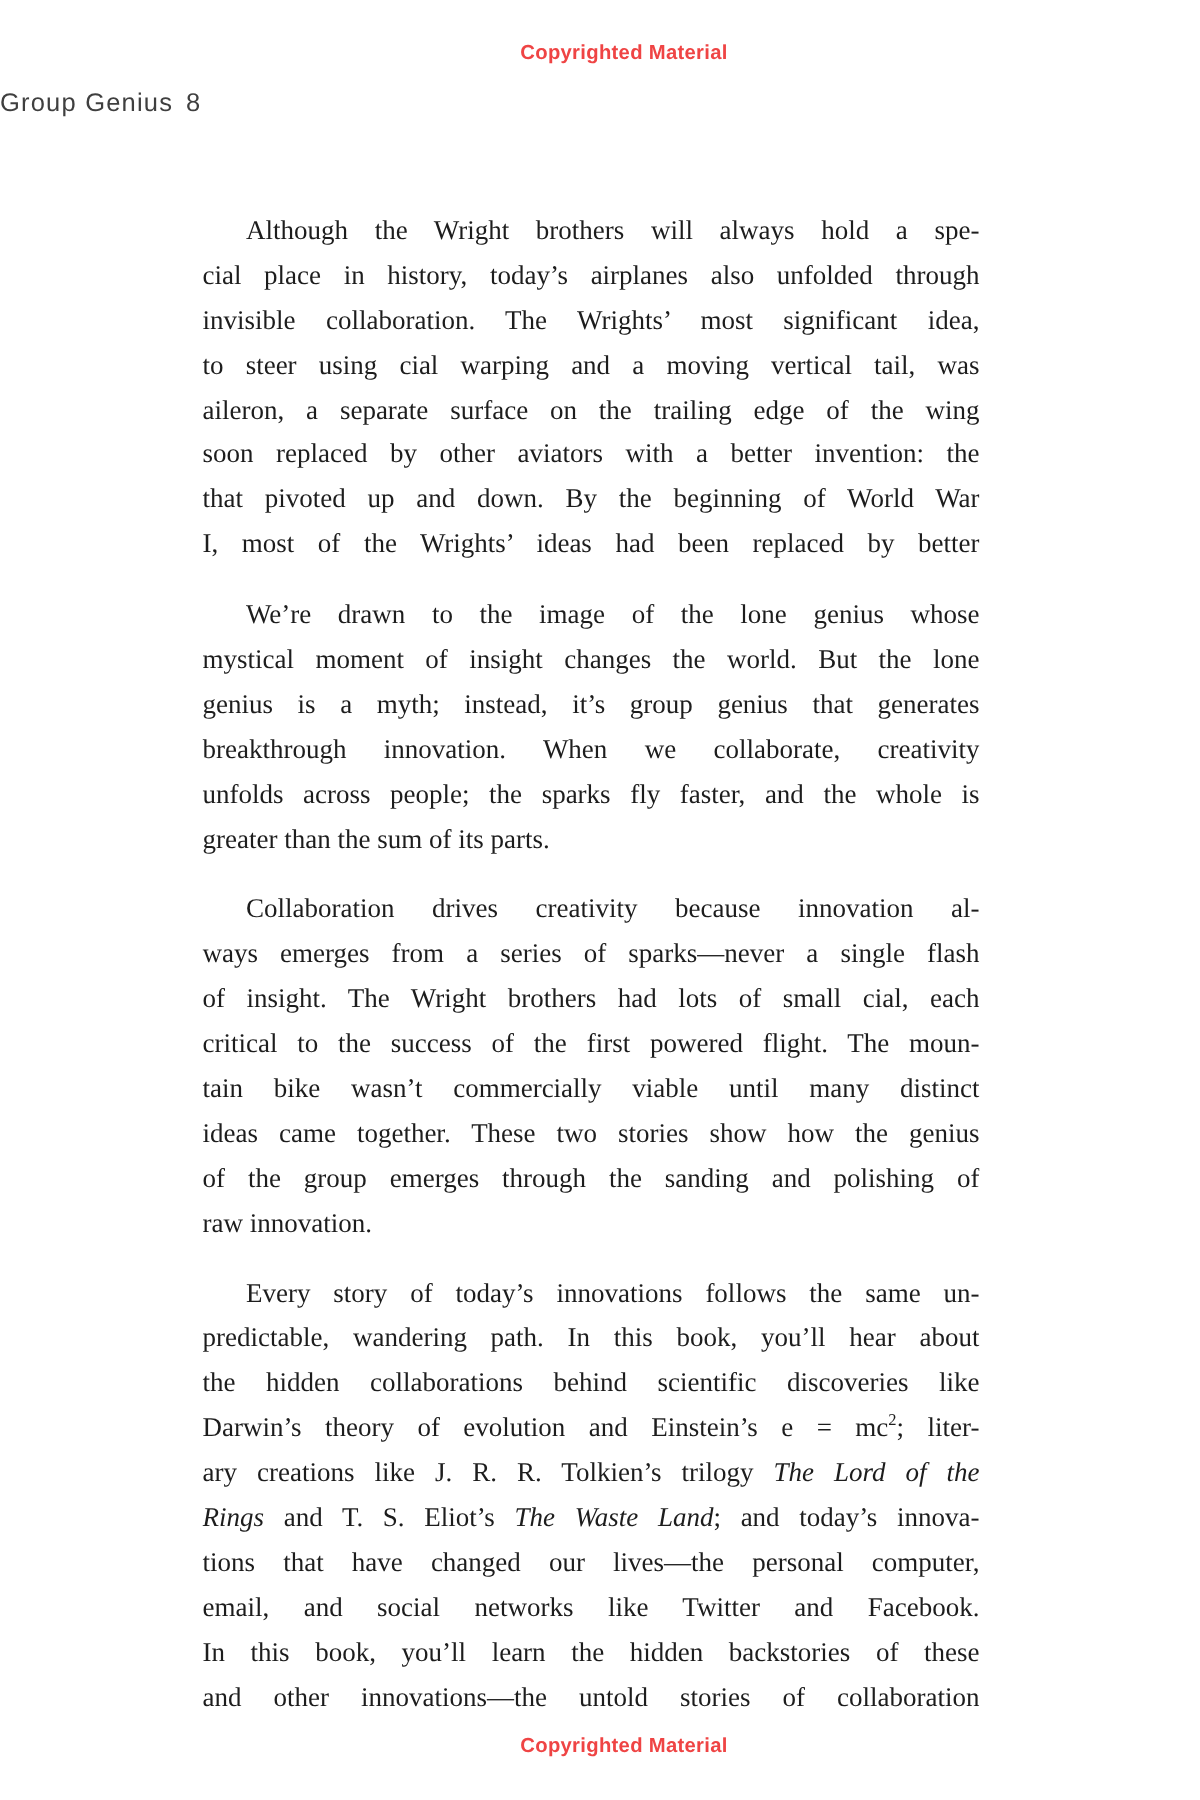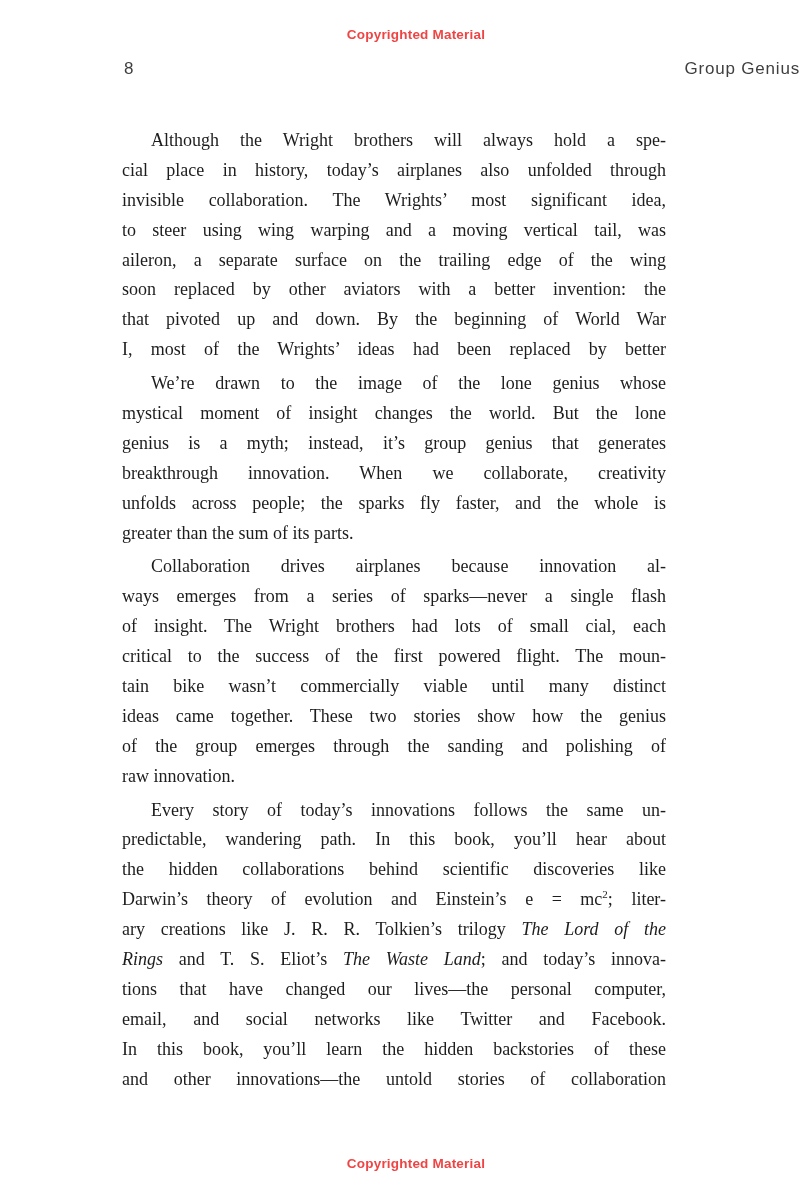--- a/index.html
+++ b/index.html
@@ -41,33 +41,33 @@
   }
   .page-number {
     position: absolute;
     left: 124px;
     top: 0;
   }
   .running-head {
     position: absolute;
     left: 0;
     width: 800px;
-    text-align: right;
+    text-align: left;
     top: 0;
     letter-spacing: 0.8px;
   }
   .body-text {
     position: absolute;
     top: 122px;
     left: 118px;
     width: 552px;
     font-size: 18px;
     color: #1d1d1d;
   }
-  .paragraph { margin: 4px; }
+  .paragraph { margin: 17px; }
   .line {
     line-height: 29.9px;
     height: 29.9px;
     text-align: justify;
     text-align-last: justify;
     text-justify: inter-word;
     white-space: normal;
     overflow: hidden;
   }
   .line.first { text-indent: 29px; }
@@ -88,36 +88,36 @@
   <div class="header">
     <span class="page-number">8</span>
     <span class="running-head">Group Genius</span>
   </div>
 
   <div class="body-text">
       <div class="paragraph">
         <div class="line first"><span>Although the Wright brothers will always hold a spe-</span></div>
         <div class="line"><span>cial place in history, today’s airplanes also unfolded through</span></div>
         <div class="line"><span>invisible collaboration. The Wrights’ most significant idea,</span></div>
-        <div class="line"><span>to steer using wing warping and a moving vertical tail, was</span></div>
+        <div class="line"><span>to steer using cial warping and a moving vertical tail, was</span></div>
         <div class="line"><span>aileron, a separate surface on the trailing edge of the wing</span></div>
         <div class="line"><span>soon replaced by other aviators with a better invention: the</span></div>
         <div class="line"><span>that pivoted up and down. By the beginning of World War</span></div>
         <div class="line"><span>I, most of the Wrights’ ideas had been replaced by better</span></div>
       </div>
       <div class="paragraph">
         <div class="line first"><span>We’re drawn to the image of the lone genius whose</span></div>
         <div class="line"><span>mystical moment of insight changes the world. But the lone</span></div>
         <div class="line"><span>genius is a myth; instead, it’s group genius that generates</span></div>
         <div class="line"><span>breakthrough innovation. When we collaborate, creativity</span></div>
         <div class="line"><span>unfolds across people; the sparks fly faster, and the whole is</span></div>
         <div class="line noj"><span>greater than the sum of its parts.</span></div>
       </div>
       <div class="paragraph">
-        <div class="line first"><span>Collaboration drives airplanes because innovation al-</span></div>
+        <div class="line first"><span>Collaboration drives creativity because innovation al-</span></div>
         <div class="line"><span>ways emerges from a series of sparks—never a single flash</span></div>
         <div class="line"><span>of insight. The Wright brothers had lots of small cial, each</span></div>
         <div class="line"><span>critical to the success of the first powered flight. The moun-</span></div>
         <div class="line"><span>tain bike wasn’t commercially viable until many distinct</span></div>
         <div class="line"><span>ideas came together. These two stories show how the genius</span></div>
         <div class="line"><span>of the group emerges through the sanding and polishing of</span></div>
         <div class="line noj"><span>raw innovation.</span></div>
       </div>
       <div class="paragraph">
         <div class="line first"><span>Every story of today’s innovations follows the same un-</span></div>

